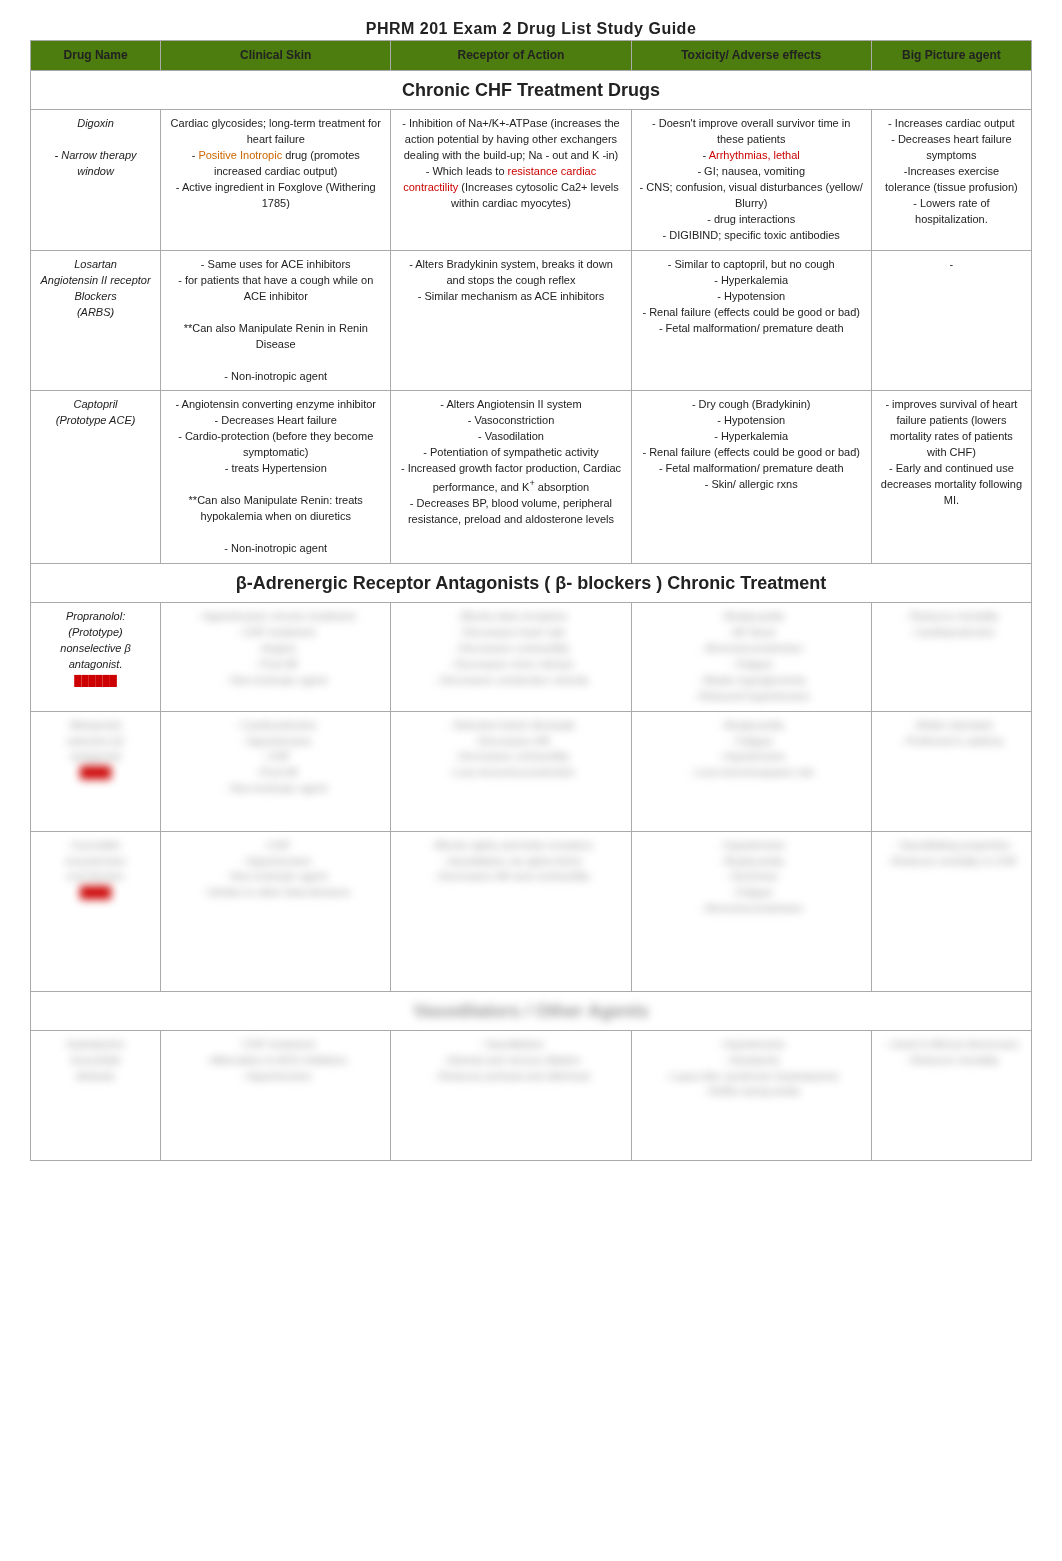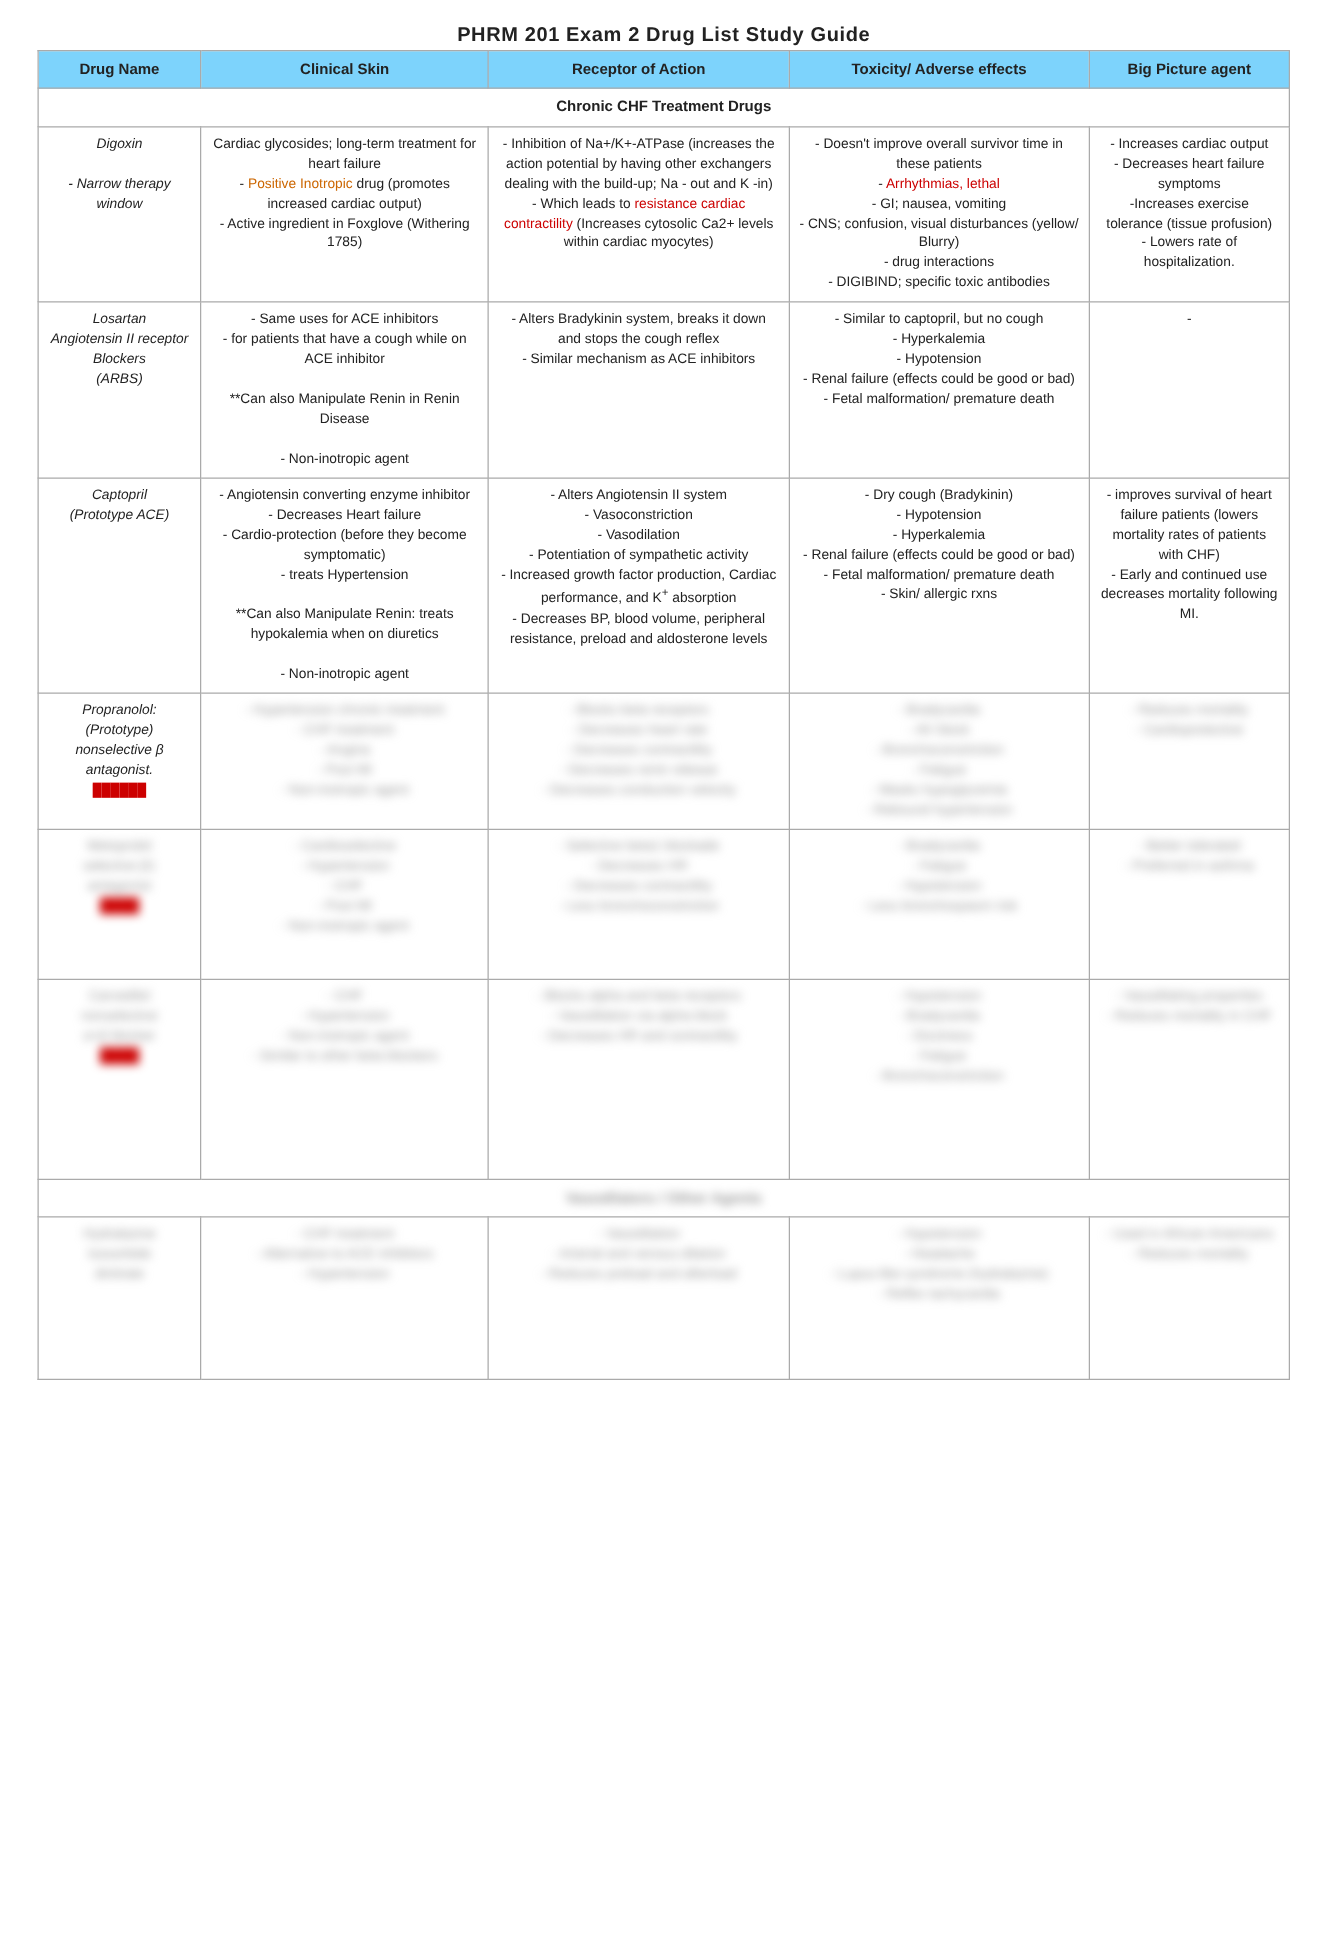--- a/index.html
+++ b/index.html
@@ -29,31 +29,31 @@
       padding: 6px 8px;
       vertical-align: top;
       font-size: 11px;
       line-height: 1.45;
       text-align: center;
     }
     th {
       text-align: center;
       font-weight: bold;
       font-size: 12px;
-      background: #7dd3fc;
+      background: #4d7c0f;
     }
     td.drug-name {
       text-align: center;
       font-weight: normal;
       font-style: italic;
     }
     .section-header {
       text-align: center;
       font-weight: bold;
-      font-size: 12px;
+      font-size: 18px;
       border: 1px solid #aaa;
     }
     .red { color: #cc0000; }
     .orange { color: #cc6600; }
     .blurred {
       filter: blur(4px);
       color: #999;
       user-select: none;
     }
     col:nth-child(1) { width: 13%; }
@@ -172,20 +172,23 @@
         - Renal failure (effects could be good or bad)<br>
         - Fetal malformation/ premature death<br>
         - Skin/ allergic rxns
       </td>
       <td>
         - improves survival of heart failure patients (lowers mortality rates of patients with CHF)<br>
         - Early and continued use decreases mortality following MI.
       </td>
     </tr>
 
+    <tr>
+      <td colspan="5" class="section-header">β-Adrenergic Receptor Antagonists ( β- blockers ) Chronic Treatment</td>
+    </tr>
 
     <tr>
       <td class="drug-name">
         Propranolol:<br>(Prototype)<br>nonselective β antagonist.<br>
         <span class="red" style="background:#ffcccc; color:#cc0000; font-size:10px;">██████</span>
       </td>
       <td>
         <span class="blurred">
           - Hypertension chronic treatment<br>
           - CHF treatment<br>

